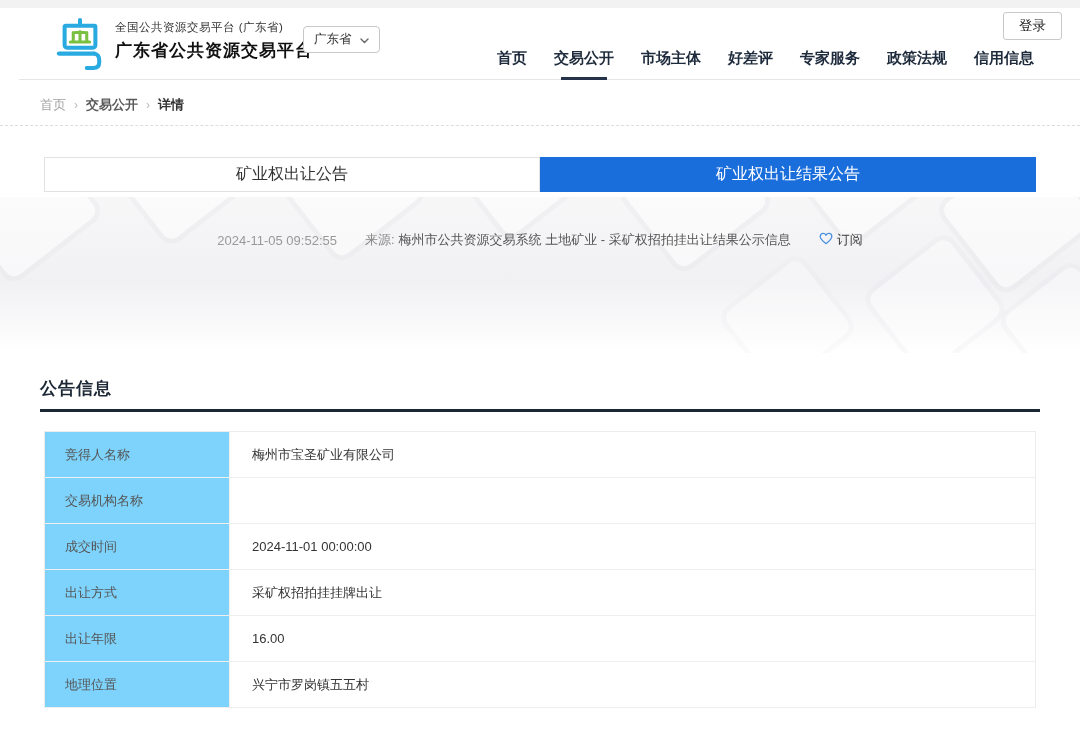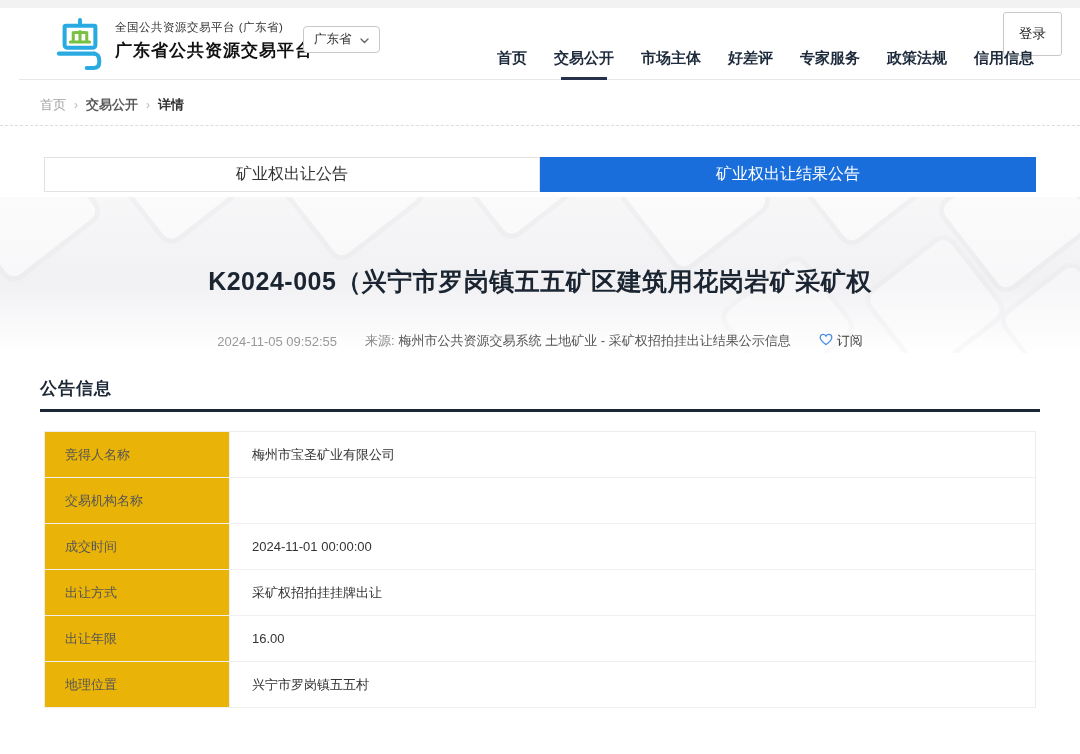--- a/index.html
+++ b/index.html
@@ -11,21 +11,21 @@
   
   .header { position:relative; height:72px; background:#fff; border-bottom:1px solid #e6e6e6;margin-left:19px; }
   .logo { position:absolute; left:36px; top:9px; }
   .brand { position:absolute; left:96px; top:12px; }
   .brand-top { font-size:11.5px; color:#333; letter-spacing:.5px; }
   .brand-main { font-size:17px; font-weight:bold; color:#111; margin-top:4px; letter-spacing:1px; }
   .region-select { position:absolute; left:284px; top:18px; border:1px solid #c8c8c8;
     border-radius:4px; padding:4px 10px; font-size:12.5px; color:#333;
     display:flex; align-items:center; gap:8px; cursor:pointer; background:#fff; }
   .login-btn { position:absolute; right:18px; top:4px; border:1px solid #c9c9c9;
-    border-radius:3px; background:#fff; padding:12px 15px; font-size:13.5px; color:#222;
+    border-radius:3px; background:#fff; padding:4px 15px; font-size:13.5px; color:#222;
     font-family:inherit; cursor:pointer; }
   .nav { position:absolute; right:46px; bottom:11px; display:flex; gap:27px; }
   .nav-item { position:relative; font-size:15px; font-weight:bold; color:#1e2b3c;
     text-decoration:none; cursor:pointer; white-space:nowrap; }
   .nav-item.active::after { content:""; position:absolute; left:50%; transform:translateX(-50%);
     bottom:-12px; width:46px; height:3px; background:#263síntesis; background:#25324a; }
 
   
   .breadcrumb { padding:16px 0 0 40px; font-size:13px; display:flex; align-items:center; gap:8px; }
   .crumb-0 { color:#a3a3a3; cursor:pointer; }
@@ -65,21 +65,21 @@
   .source-label { color:#888; margin-right:4px; }
   .subscribe { display:flex; align-items:center; gap:4px; cursor:pointer; color:#3a3a3a; }
 
   
   .section-head { margin:24px 40px 0 40px; border-bottom:3px solid #1c2736; padding-bottom:9px; }
   .section-title { font-size:17px; font-weight:bold; color:#1c2736; letter-spacing:1px; }
 
   
   .info-table { margin:19px 44px 0 44px; border:1px solid #ececec; border-bottom:none; }
   .row { display:flex; align-items:stretch; height:46px; border-bottom:1px solid #efefef; }
-  .cell-label { width:185px; background:#eab308; border-right:1px solid #f0f0f0;
+  .cell-label { width:185px; background:#7dd3fc; border-right:1px solid #f0f0f0;
     display:flex; align-items:center; padding-left:20px; font-size:13px; color:#555; }
   .cell-value { flex:1; display:flex; align-items:center; padding-left:22px;
     font-size:13px; color:#333; }
 </style>
 </head>
 <body>
 
 <div class="top-strip"></div>
 
 <div class="header">
@@ -142,21 +142,20 @@
   <div class="key k1"></div>
   <div class="key k2"></div>
   <div class="key k3"></div>
   <div class="key k4"></div>
   <div class="key k5"></div>
   <div class="key k6"></div>
   <div class="key k7"></div>
   <div class="key k8"></div>
   <div class="key k9"></div>
   <div class="key k10"></div>
-  <div class="hero-title">K2024-005（兴宁市罗岗镇五五矿区建筑用花岗岩矿采矿权</div>
   <div class="hero-meta">
     <span class="pub-time">2024-11-05 09:52:55</span>
     <span class="source-wrap">
       <span class="source-label">来源:</span><span>梅州市公共资源交易系统 土地矿业 - 采矿权招拍挂出让结果公示信息</span>
     </span>
     <span class="subscribe">
       <span>
         <svg width="14" height="13" viewBox="0 0 14 13">
             <path d="M7 11.6 C4.2 9.4 1.2 7.2 1.2 4.4 C1.2 2.7 2.5 1.4 4.1 1.4 C5.3 1.4 6.4 2.1 7 3.1 C7.6 2.1 8.7 1.4 9.9 1.4 C11.5 1.4 12.8 2.7 12.8 4.4 C12.8 7.2 9.8 9.4 7 11.6 Z" fill="none" stroke="#4a8fe2" stroke-width="1.3"></path>
           </svg>

